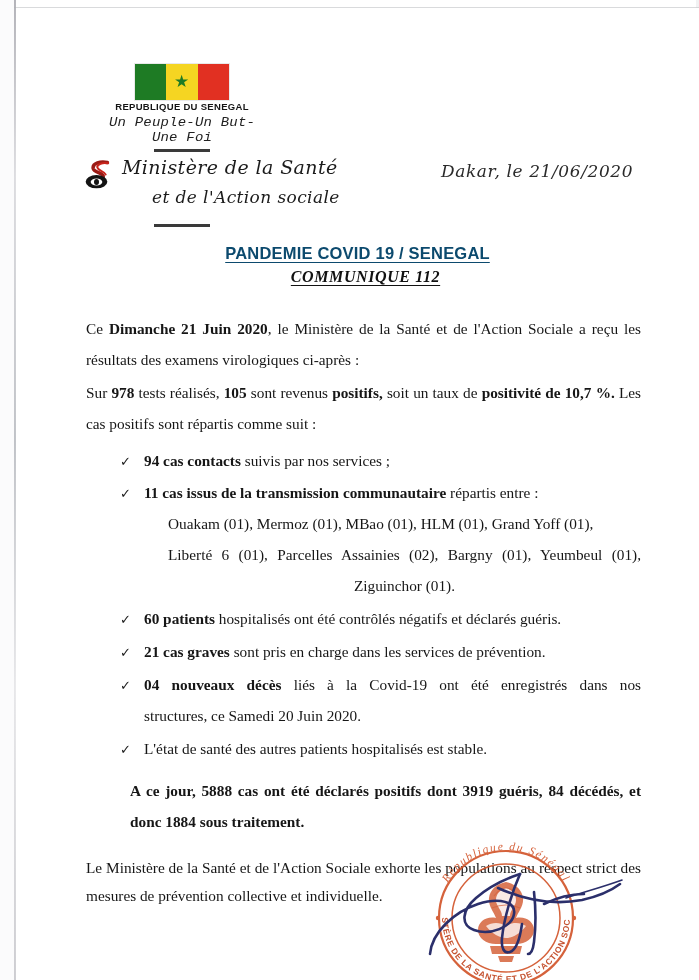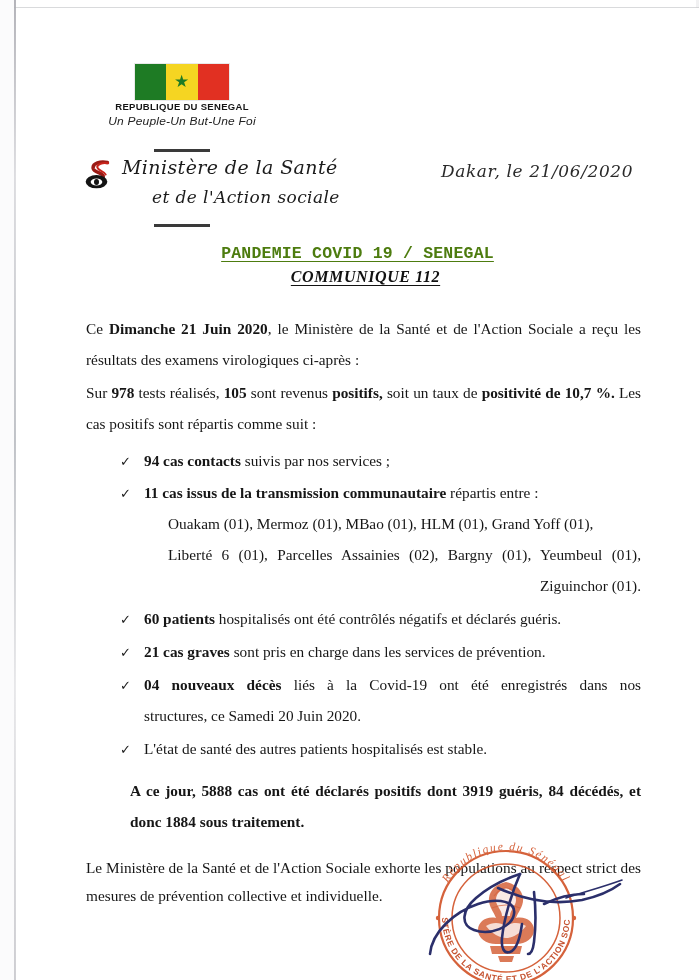--- a/index.html
+++ b/index.html
@@ -80,23 +80,23 @@
     line-height: 19px;
   }
   #republic-name {
     font-family: "Liberation Sans", sans-serif;
     font-weight: bold;
     font-size: 9.5px;
     letter-spacing: 0.3px;
     color: #151515;
   }
   #national-motto {
-    font-family: Liberation Sans, sans-serif;
-    font-style: italic;
-    font-size: 12px;
+    font-family: Liberation Mono, monospace;
+    font-style: italic;
+    font-size: 14px;
     margin-top: 2px;
     color: #222;
     transform: scaleY(0.92);
     letter-spacing: 0.2px;
   }
 
   .hrule {
     width: 56px; height: 3px;
     background: #3a3a3a;
     margin: 0;
@@ -145,27 +145,27 @@
     letter-spacing: 0.6px;
     transform: scaleY(0.95);
   }
 
   
   #title-block {
     text-align: center;
     margin-top: 6px;
   }
   #doc-title {
-    font-family: Liberation Mono, monospace;
+    font-family: Liberation Sans, sans-serif;
     font-weight: bold;
     font-size: 16.5px;
     letter-spacing: 0.2px;
     text-decoration: underline;
     text-underline-offset: 3px;
-    color: #4d7c0f;
+    color: #0c4a6e;
   }
   #doc-subtitle {
     font-family: "Liberation Serif", serif;
     font-weight: bold;
     font-style: italic;
     font-size: 16px;
     letter-spacing: 0.6px;
     text-decoration: underline;
     text-underline-offset: 3px;
     margin-top: 5px;
@@ -204,21 +204,21 @@
     color: #1a1a1a;
   }
   .sublist-line {
     padding-left: 24px;
     text-align: justify;
   }
   .sublist-line.justified {
     text-align: justify;
     text-align-last: justify;
   }
-  .cont-line { text-align: right; }
+  .cont-line { text-align: center; }
 
   #summary-para {
     font-weight: bold;
     margin-top: 12px;
     text-align: justify;
     text-align-last: left;
     margin-left: 44px;
   }
   #closing-para {
     margin-top: 14px;

